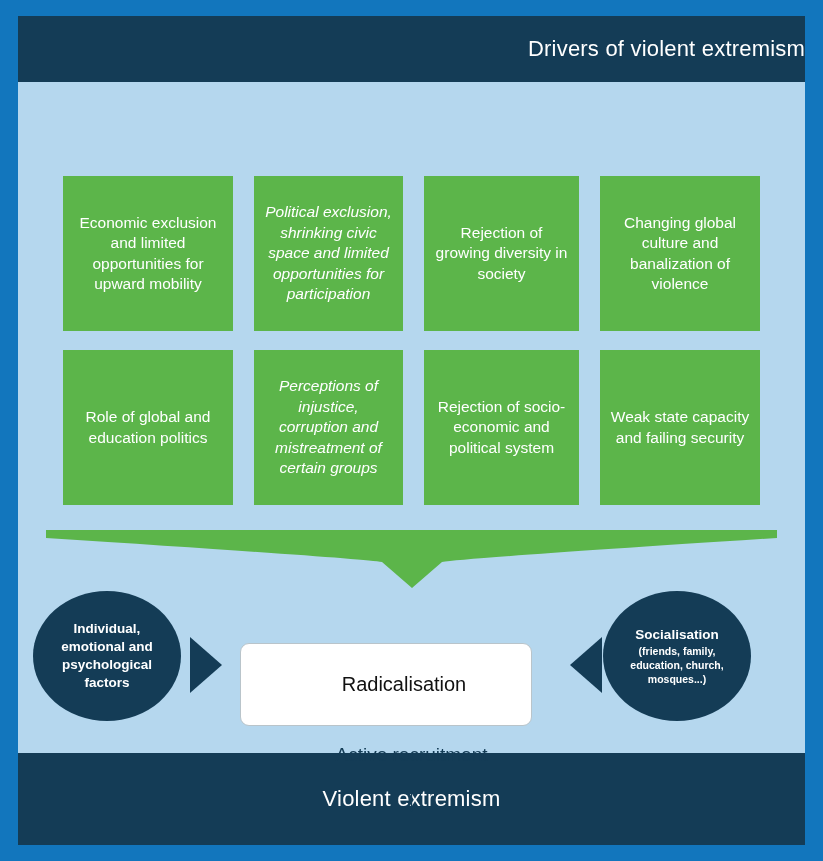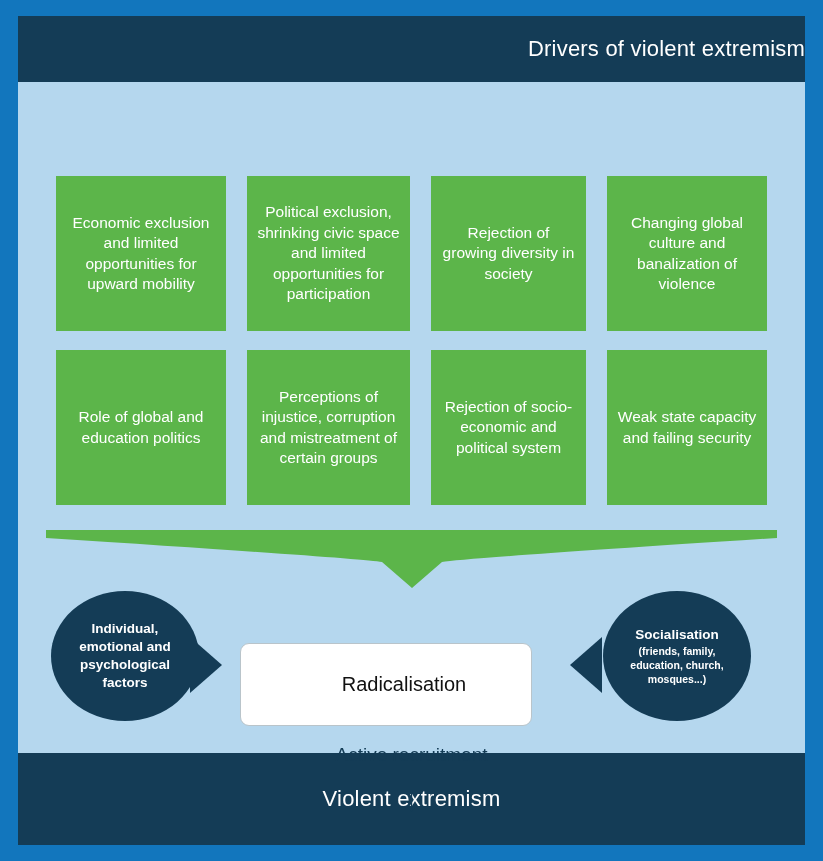--- a/index.html
+++ b/index.html
@@ -68,21 +68,21 @@
     display: flex;
     align-items: center;
     justify-content: center;
     padding: 6px 8px;
     box-sizing: border-box;
   }
   .row1 .driver { height: 155px; }
   .row2 .driver { height: 155px; }
   .gap { width: 21px; flex: none; }
   .w1 { width: 170px; }
-  .w2 { width: 163px; }
+  .w2 { width: 149px; font-style: italic; }
   .w3 { width: 155px; padding-left: 8px; }
   .w4 { width: 160px; }
 
   
   .big-arrow {
     position: absolute;
     left: 28px;
     top: 446px;
     width: 731px;
     height: 60px;
@@ -102,21 +102,21 @@
     color: #ffffff;
     border-radius: 50%;
     display: flex;
     flex-direction: column;
     align-items: center;
     justify-content: center;
     text-align: center;
     box-sizing: border-box;
   }
   .circle-left {
-    left: 33px;
+    left: 15px;
     top: -5px;
     width: 148px;
     height: 130px;
     font-size: 13.5px;
     font-weight: bold;
     line-height: 1.35;
     padding: 0 12px;
   }
   .circle-right {
     left: 585px;

